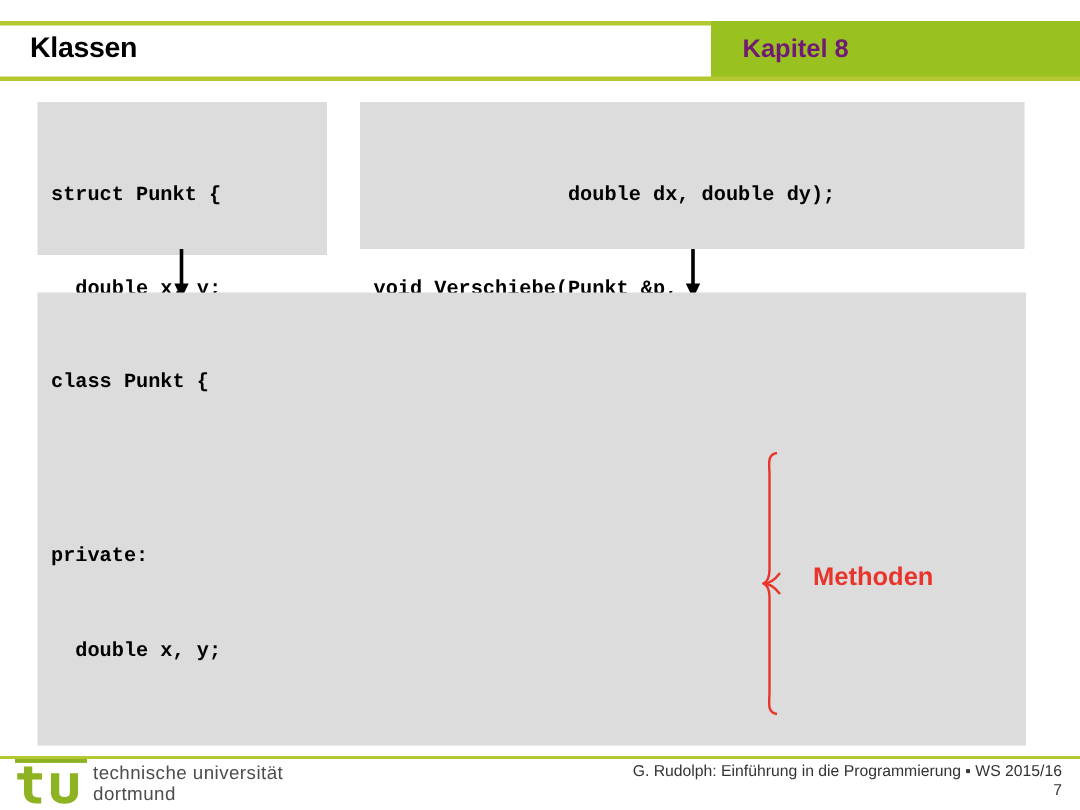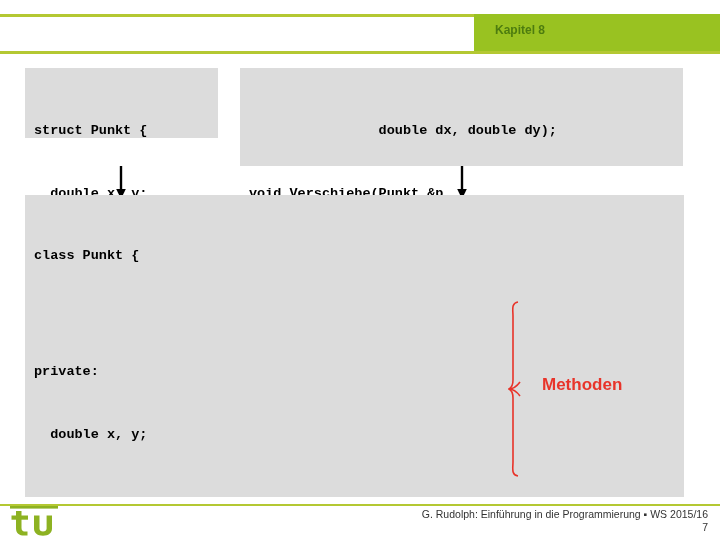--- a/index.html
+++ b/index.html
@@ -54,42 +54,42 @@
     font-size: 19px;
     font-weight: bold;
     color: #000000;
     letter-spacing: -0.2px;
     white-space: nowrap;
   }
   .header-chapter {
     position: absolute;
     left: 495px;
     top: 9px;
-    font-size: 12px;
-    font-weight: bold;
-    color: #4d7c0f;
+    font-size: 17px;
+    font-weight: bold;
+    color: #701a75;
     white-space: nowrap;
   }
 
   
   .codeblock {
     position: absolute;
     background: #dcdcdc;
     font-family: "Liberation Mono", monospace;
     font-weight: bold;
     font-size: 13.5px;
     line-height: 21px;
     color: #000000;
     white-space: pre;
   }
   .block-struct {
     left: 25px;
     top: 68px;
     width: 193px;
-    height: 70px;
+    height: 102px;
     padding: 10px 16px 0 9px;
     box-sizing: border-box;
   }
   .block-funcs {
     left: 240px;
     top: 68px;
     width: 443px;
     height: 98px;
     padding: 10px 0 0 9px;
     box-sizing: border-box;
@@ -185,20 +185,21 @@
     text-align: right;
   }
 </style>
 </head>
 <body>
 
 <div class="header">
   <div class="header-rule-top"></div>
   <div class="header-chapter-block"></div>
   <div class="header-rule-bottom"></div>
+  <div class="header-title">Klassen</div>
   <div class="header-chapter">Kapitel 8</div>
 </div>
 
 <div class="codeblock block-struct">
   <span class="code-line">struct Punkt {</span>
   <span class="code-line">  double x, y;</span>
   <span class="code-line">};</span>
 </div>
 
 <div class="codeblock block-funcs">
@@ -246,16 +247,20 @@
 
 <div class="footer-rule"></div>
 
 <div class="logo">
   <svg class="logo-mark" viewBox="0 0 48 30">
     <rect x="0" y="0" width="48" height="2.6" fill="#8db222"></rect>
     <path d="M6,5 L11.5,5 L11.5,22 C11.5,24.6 13,25.6 15.5,25.6 L17.5,25.6 L17.5,29.6 L14.5,29.6 C9,29.6 6,27 6,22.2 Z" fill="#8db222"></path>
     <rect x="1.5" y="9.5" width="16.5" height="4.2" fill="#8db222"></rect>
     <path d="M24,9.5 L29.5,9.5 L29.5,22.5 C29.5,24.4 30.8,25.4 33,25.4 C35.2,25.4 36.6,24.4 36.6,22.5 L36.6,9.5 L42,9.5 L42,22.8 C42,27 38.5,29.8 33,29.8 C27.5,29.8 24,27 24,22.8 Z" fill="#8db222"></path>
   </svg>
+  <div class="logo-text">
+    <div>technische universität</div>
+    <div>dortmund</div>
+  </div>
 </div>
 
 <div class="footer-credit">G. Rudolph: Einführung in die Programmierung ▪ WS 2015/16</div>
 <div class="footer-page">7</div>
 
 </body></html>

